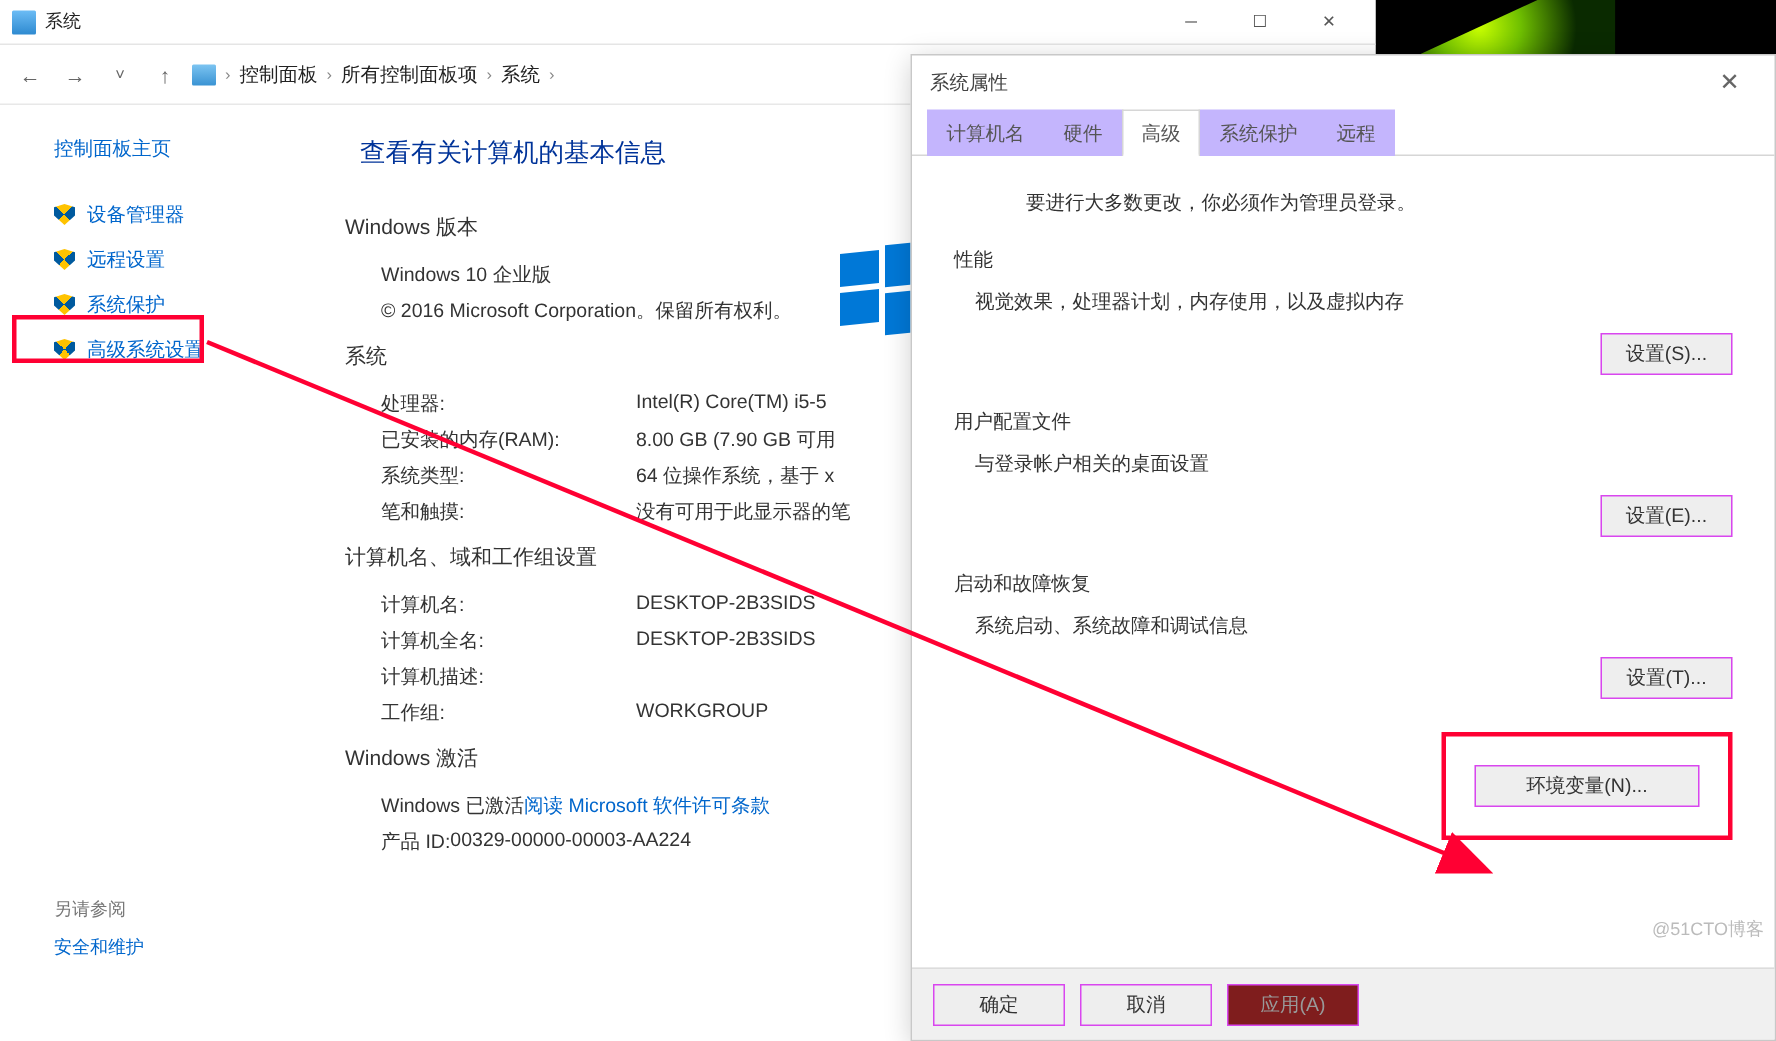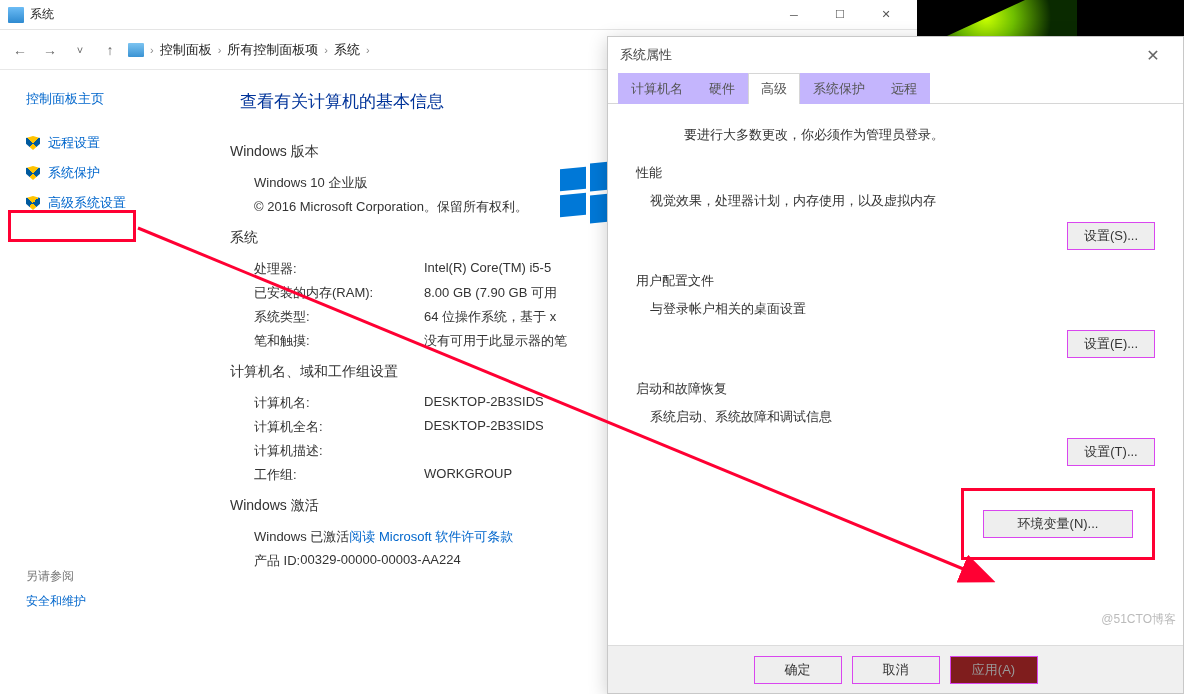--- a/index.html
+++ b/index.html
@@ -14,21 +14,21 @@
   .win-ctrls { display: flex; gap: 0; }
   .win-ctrls span { width: 46px; height: 30px; display: inline-flex; align-items: center; justify-content: center; color: #555; font-size: 11px; }
 
   .sys-nav { height: 40px; display: flex; align-items: center; padding: 0 8px; gap: 6px; border-bottom: 1px solid #e8e8e8; }
   .nav-arrow { width: 24px; height: 24px; border-radius: 2px; color: #666; display: inline-flex; align-items: center; justify-content: center; font-size: 14px; }
   .nav-path { display: flex; align-items: center; gap: 6px; font-size: 13px; color: #222; }
   .nav-path .pc-icon { width: 16px; height: 14px; background: linear-gradient(#7cc4f1,#3a93d3); border-radius: 1px; display: inline-block; }
   .nav-sep { color: #888; font-size: 11px; }
 
   .sys-body { display: flex; height: calc(100% - 70px); }
-  .sys-sidebar { width: 230px; padding: 20px 26px; }
+  .sys-sidebar { width: 230px; padding: 20px 36px; }
   .sys-sidebar-title { color: #0066cc; font-size: 13px; margin-bottom: 20px; }
   .sys-sidebar-item { display: flex; align-items: center; gap: 8px; padding: 6px 0; color: #0066cc; font-size: 13px; cursor: pointer; }
   .shield-ico { width: 14px; height: 14px; display: inline-block; position: relative; }
   .shield-ico::before { content: ""; position: absolute; inset: 0; background: conic-gradient(from 45deg, #005a9e 0 25%, #ffc300 25% 50%, #005a9e 50% 75%, #ffc300 75% 100%); clip-path: polygon(50% 0, 100% 15%, 100% 55%, 50% 100%, 0 55%, 0 15%); }
   .sys-sidebar-sep { height: 340px; }
   .sys-sidebar-footer { color: #777; font-size: 12px; margin-top: 10px; }
   .sys-sidebar-footer .flink { color: #0066cc; margin-top: 8px; }
 
   .sys-content { flex: 1; padding: 20px 24px 20px 10px; color: #333; }
   .sys-heading { color: #003399; font-size: 17px; font-weight: 400; margin-bottom: 30px; }
@@ -58,21 +58,21 @@
   .dlg-body { padding: 22px 28px 10px; }
   .dlg-intro { font-size: 13px; margin-bottom: 20px; margin-left: 48px; }
   .groupbox { margin-bottom: 22px; }
   .gb-title { font-size: 13px; color: #333; margin-bottom: 10px; }
   .gb-inner { padding-left: 14px; }
   .gb-desc { font-size: 13px; color: #333; margin-bottom: 12px; }
   .gb-btn-row { display: flex; justify-content: flex-end; }
   .wbtn { min-width: 88px; height: 28px; padding: 0 14px; background: #eee; border: 1px solid #d946ef; font-size: 13px; color: #333; display: inline-flex; align-items: center; justify-content: center; cursor: pointer; }
   .env-row { display: flex; justify-content: flex-end; margin-top: 8px; }
   .env-highlight { border: 3px solid #ff0033; padding: 19px; }
-  .dlg-footer { position: absolute; left: 0; right: 0; bottom: 0; height: 48px; background: #f0f0f0; display: flex; align-items: center; justify-content: center; gap: 10px; padding: 0 14px; border-top: 1px solid #dcdcdc; }
+  .dlg-footer { position: absolute; left: 0; right: 0; bottom: 0; height: 48px; background: #f0f0f0; display: flex; align-items: center; justify-content: flex-start; gap: 10px; padding: 0 14px; border-top: 1px solid #dcdcdc; }
   .dlg-footer .wbtn.disabled { color: #999; background: #7f1d1d; }
 
   
   .arrow-svg { position: absolute; left: 0; top: 0; pointer-events: none; }
 
   
   .rstrip { position: absolute; right: 0; top: 0; width: 267px; height: 36px; background: #000; }
   .rstrip::after { content: ""; position: absolute; left: 30px; top: 0; width: 130px; height: 36px; background: radial-gradient(circle at 30% 50%, #c9ff00 0%, #6fbf00 30%, #0a2a00 70%); clip-path: polygon(0 100%, 60% 0, 100% 0, 100% 100%); }
 
   .watermark { position: absolute; right: 8px; bottom: 66px; color: #bbb; font-size: 12px; }
@@ -106,20 +106,24 @@
       <span class="nav-sep">›</span>
       <span>系统</span>
       <span class="nav-sep">›</span>
     </div>
   </div>
   <div class="sys-body">
     <div class="sys-sidebar">
       <div class="sys-sidebar-title">控制面板主页</div>
       <div class="sys-sidebar-item">
           <span class="shield-ico"></span>
+          <span>设备管理器</span>
+        </div>
+      <div class="sys-sidebar-item">
+          <span class="shield-ico"></span>
           <span>远程设置</span>
         </div>
       <div class="sys-sidebar-item">
           <span class="shield-ico"></span>
           <span>系统保护</span>
         </div>
       <div class="sys-sidebar-item">
           <span class="shield-ico"></span>
           <span>高级系统设置</span>
         </div>

